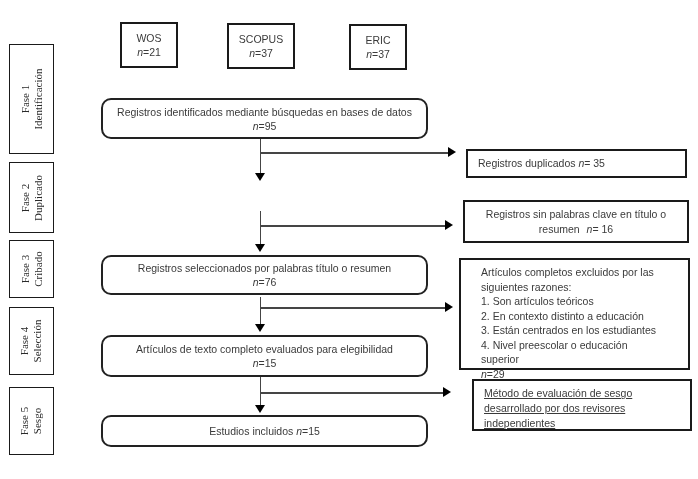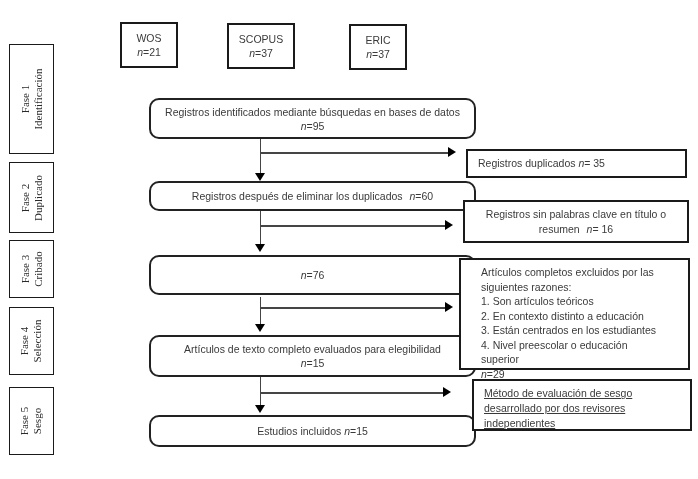--- a/index.html
+++ b/index.html
@@ -10,21 +10,21 @@
   .phase{position:absolute;left:9px;width:45px;border:1.5px solid #1a1a1a;background:#fff;
          display:flex;align-items:center;justify-content:center;}
   .phase .rot{transform:rotate(-90deg);text-align:center;white-space:nowrap;
               font-family:"Liberation Serif",serif;font-size:11px;line-height:13px;color:#2a2a2a;}
   
   .src{position:absolute;border:2px solid #1a1a1a;background:#fff;display:flex;flex-direction:column;
        align-items:center;justify-content:center;font-size:10.5px;line-height:14px;text-align:center;}
   
   .mbox{position:absolute;left:101px;width:327px;border:2px solid #222;border-radius:10px;background:#fff;
         display:flex;flex-direction:column;align-items:center;justify-content:center;
-        font-size:10.5px;line-height:14px;text-align:center;margin-left:48px;}
+        font-size:10.5px;line-height:14px;text-align:center;}
   
   .sbox{position:absolute;border:2px solid #1a1a1a;background:#fff;font-size:10.5px;line-height:14.5px;}
   .n{font-style:italic;}
   .gap{margin-left:4px;}
   
   .vline{position:absolute;width:1.5px;background:#454545;}
   .hline{position:absolute;height:1.5px;background:#454545;}
   .head-down{position:absolute;width:0;height:0;border-left:5.5px solid transparent;
              border-right:5.5px solid transparent;border-top:8px solid #000;}
   .head-right{position:absolute;width:0;height:0;border-top:5.5px solid transparent;
@@ -76,24 +76,22 @@
   </div>
   <div class="src" style="left:349px;top:24px;width:58px;height:46px;">
     <div>ERIC</div>
     <div><span class="n">n</span><span>=37</span></div>
   </div>
 
   <div class="mbox" style="top:98px;height:41px;">
     <div>Registros identificados mediante búsquedas en bases de datos</div>
     <div><span class="n">n</span><span>=95</span></div>
   </div>
-  <div class="mbox" style="top:181px;height:30px;">
-    <div><span>Registros después de eliminar los duplicados </span><span class="n gap">n</span><span>=60</span></div>
-  </div>
   <div class="mbox" style="top:255px;height:40px;">
+    <div>Registros seleccionados por palabras título o resumen</div>
     <div><span class="n">n</span><span>=76</span></div>
   </div>
   <div class="mbox" style="top:335px;height:42px;">
     <div>Artículos de texto completo evaluados para elegibilidad</div>
     <div><span class="n">n</span><span>=15</span></div>
   </div>
   <div class="mbox" style="top:415px;height:32px;">
     <div><span>Estudios incluidos </span><span class="n">n</span><span>=15</span></div>
   </div>
 

